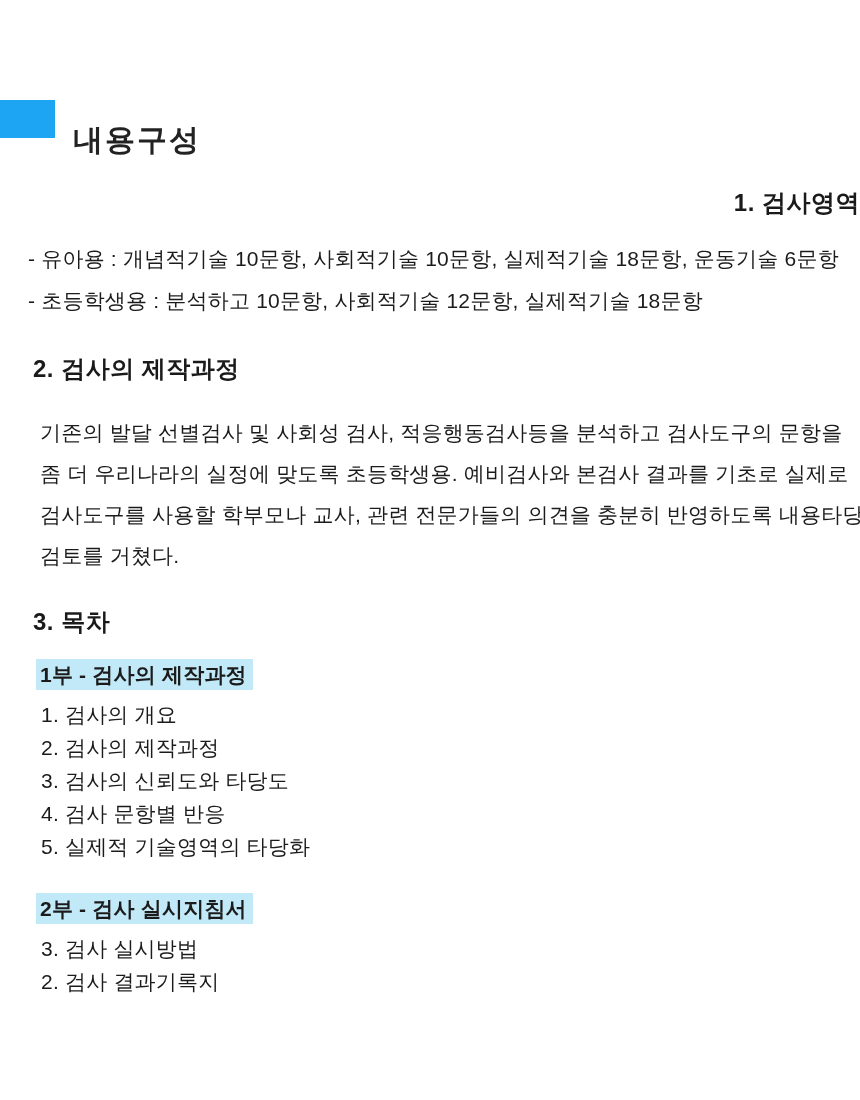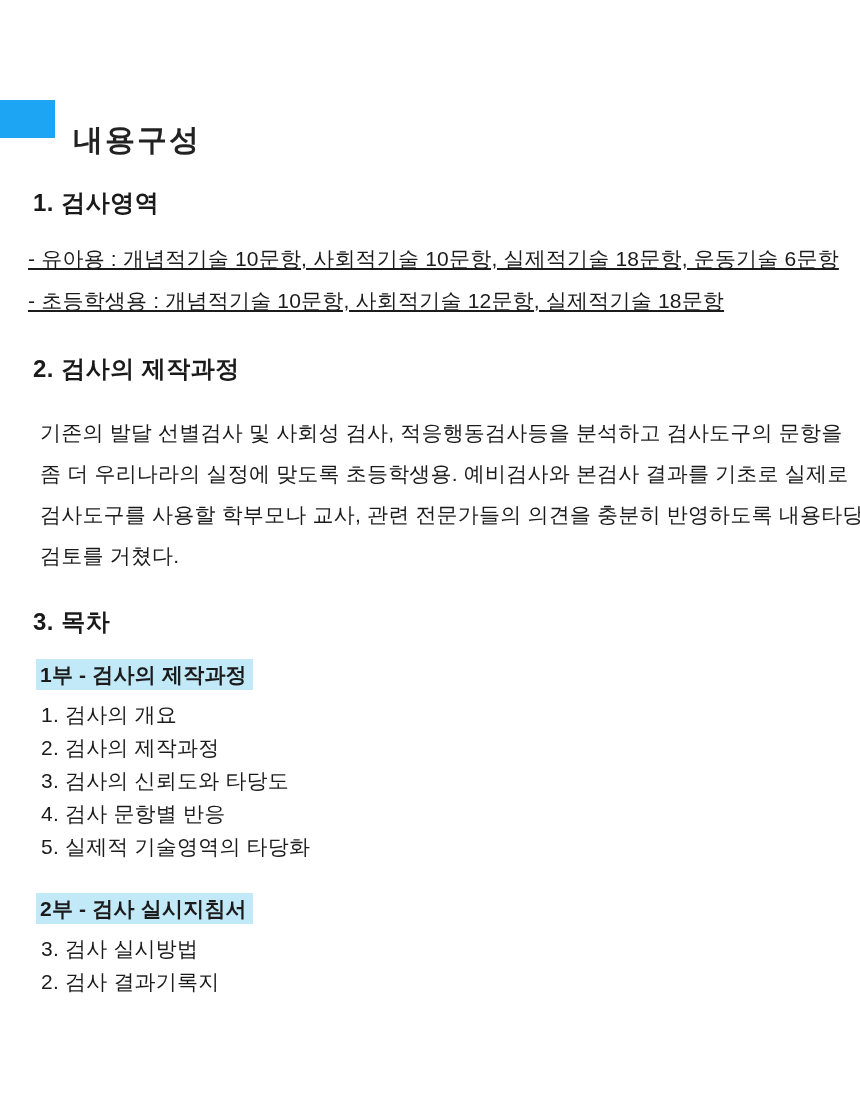--- a/index.html
+++ b/index.html
@@ -44,32 +44,31 @@
   .content { position: absolute; left: 0; top: 176px; width: 860px; }
 
   .section-heading {
     margin: 0 0 0 33px;
     font-size: 24px;
     line-height: 26px;
     font-weight: 700;
     letter-spacing: 0.5px;
     color: #1a1a1a;
   }
-  .heading-1 { margin-top: 14px; }   
+  .heading-1 { margin-top: 14px; text-align: right; }   
   .heading-2 { margin-top: 34px; }   
   .heading-3 { margin-top: 33px; }   
 
   .bullet-list { margin: 22px 0 0 28px; }
   .bullet-line {
     font-size: 21px;
     line-height: 42px;
     font-weight: 500;
     letter-spacing: 0.2px;
     white-space: nowrap;
-    text-decoration: underline;
   }
 
   .paragraph { margin: 30px 0 0 40px; }
   .paragraph-line {
     font-size: 21px;
     line-height: 41px;
     font-weight: 500;
     letter-spacing: 0.2px;
     white-space: nowrap;
   }
@@ -104,21 +103,21 @@
 <body>
 
 <div class="accent-bar"></div>
 <h1 class="page-title">내용구성</h1>
 
 <div class="content">
 
   <h2 class="section-heading heading-1">1. 검사영역</h2>
   <div class="bullet-list">
     <div class="bullet-line">- 유아용 : 개념적기술 10문항, 사회적기술 10문항, 실제적기술 18문항, 운동기술 6문항</div>
-    <div class="bullet-line">- 초등학생용 : 개념적기술 10문항, 사회적기술 12문항, 실제적기술 18문항</div>
+    <div class="bullet-line">- 초등학생용 : 분석하고 10문항, 사회적기술 12문항, 실제적기술 18문항</div>
   </div>
 
   <h2 class="section-heading heading-2">2. 검사의 제작과정</h2>
   <div class="paragraph">
     <div class="paragraph-line">기존의 발달 선별검사 및 사회성 검사, 적응행동검사등을 분석하고 검사도구의 문항을</div>
     <div class="paragraph-line">좀 더 우리나라의 실정에 맞도록 초등학생용. 예비검사와 본검사 결과를 기초로 실제로</div>
     <div class="paragraph-line">검사도구를 사용할 학부모나 교사, 관련 전문가들의 의견을 충분히 반영하도록 내용타당도</div>
     <div class="paragraph-line">검토를 거쳤다.</div>
   </div>
 

